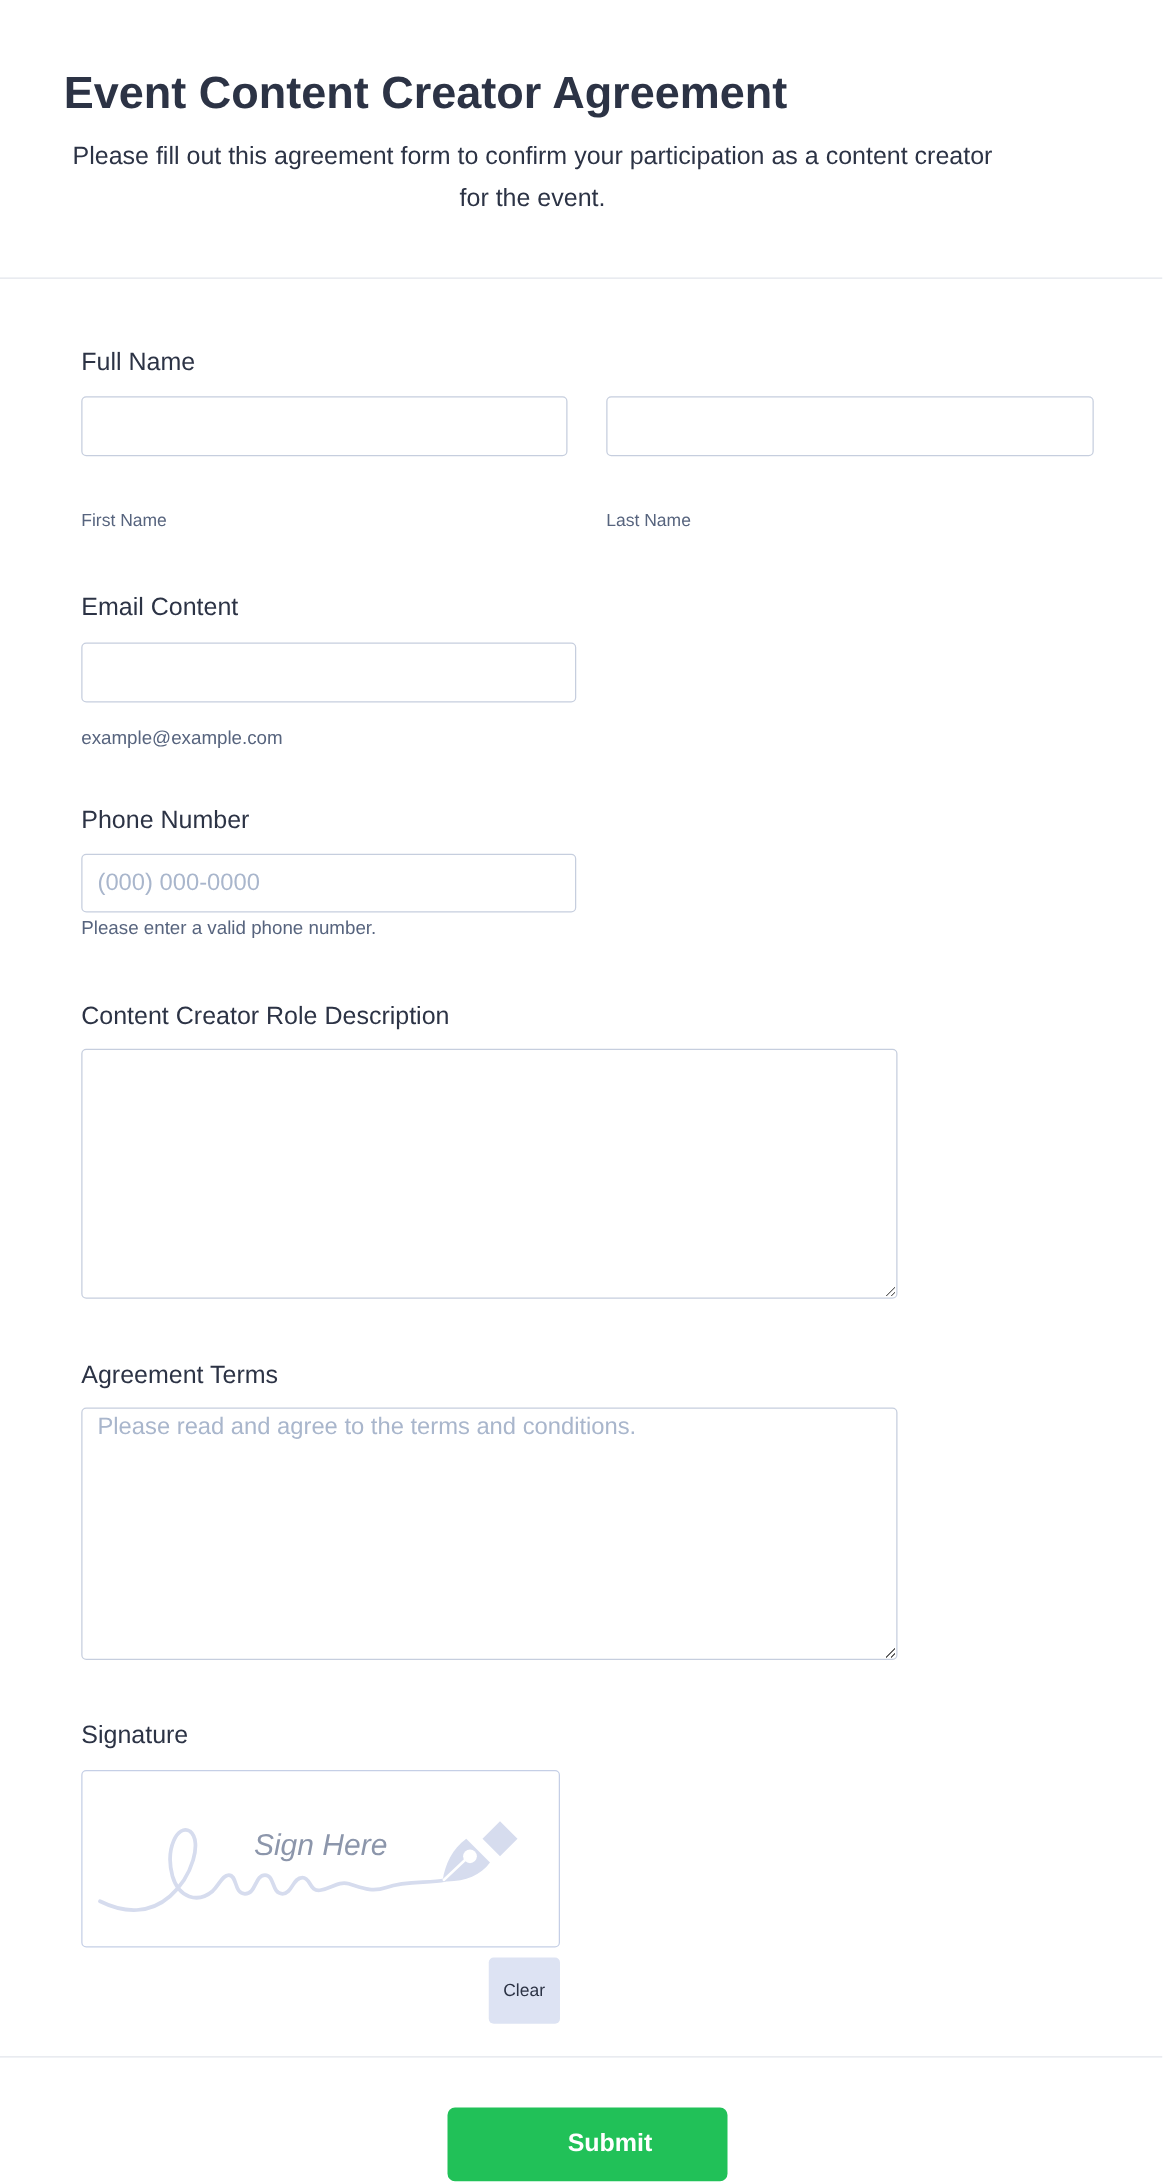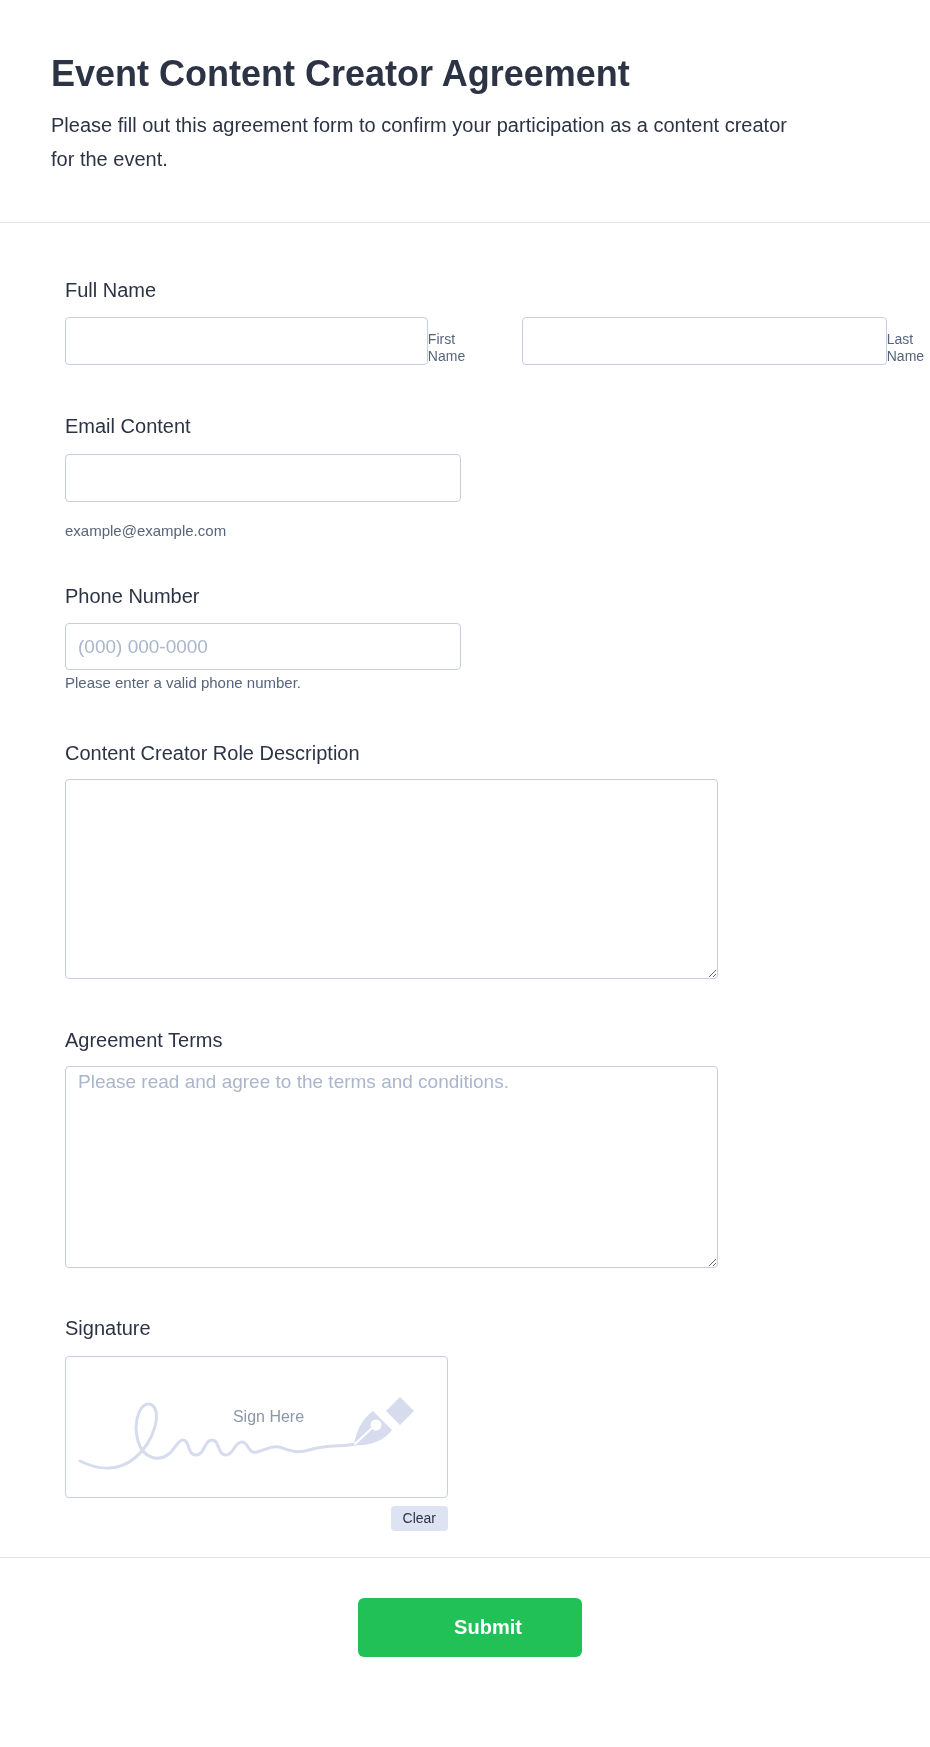--- a/index.html
+++ b/index.html
@@ -24,20 +24,21 @@
     color: #2c3345;
     letter-spacing: 0;
   }
   .form-subtitle {
     margin-top: 12px;
     font-size: 20px;
     line-height: 34px;
     font-weight: 400;
     color: #2c3345;
     max-width: 750px;
+    text-align: center;
   }
 
   
   .form-body { padding: 0 55px 0 65px; }
 
   .field-label {
     display: block;
     font-size: 20px;
     line-height: 24px;
     font-weight: 500;
@@ -55,21 +56,21 @@
     width: 396px;
     padding: 0 12px;
     font-family: "Liberation Sans", sans-serif;
     font-size: 19px;
     color: #2c3345;
     outline: none;
   }
   .text-input::placeholder { color: #a9b6cc; opacity: 1; }
 
   .name-row { display: flex; gap: 31px; margin-top: 15px; }
-  .name-col  { display: flex; flex-direction: row; }
+  .name-col  { display: flex; flex-direction: column; gap: 29px; }
   .name-col .text-input { width: 389px; }
   .name-col.last .text-input { width: 390px; }
 
   .sublabel {
     margin-top: 14px;
     font-size: 14px;
     line-height: 17px;
     color: #57647e;
     font-weight: 400;
   }
@@ -112,47 +113,48 @@
     height: 142px;
     border: 1px solid #c5cfe6;
     border-radius: 4px;
     background: #fff;
     cursor: crosshair;
     overflow: hidden;
   }
   .sign-here-text {
     position: absolute;
     top: 48px;
-    left: 12px;
+    left: 0;
     width: 100%;
     text-align: center;
-    font-size: 16px;
+    font-size: 24px;
     line-height: 24px;
     color: #8c96ab;
     pointer-events: none;
+    font-style: italic;
   }
   .signature-doodle-svg {
     position: absolute;
     inset: 0;
     pointer-events: none;
   }
   .clear-row {
     margin-top: 8px;
     width: 383px;
     display: flex;
     justify-content: flex-end;
   }
   .clear-button {
     border: none;
     background: #dde3f3;
     color: #2c3345;
     font-family: "Liberation Sans", sans-serif;
     font-size: 14px;
     line-height: 19px;
-    padding: 3px 12px;
+    padding: 17px 12px;
     border-radius: 4px;
     cursor: pointer;
   }
 
   
   .footer-divider {
     margin-top: 26px;
     margin-left: -65px;
     width: 930px;
     border: none;

